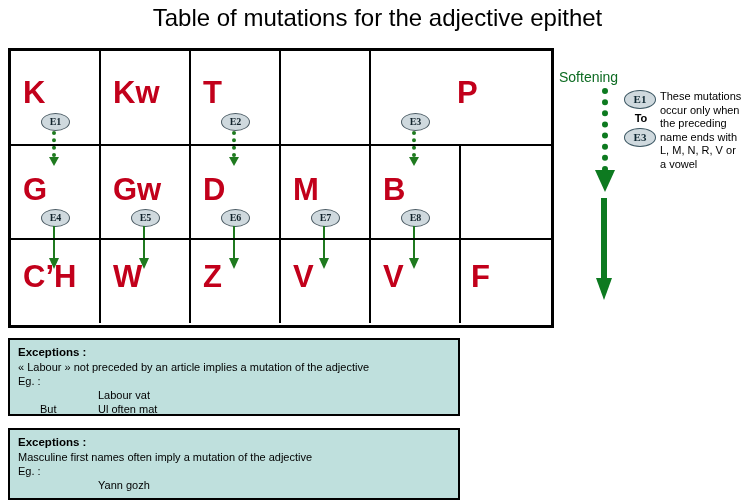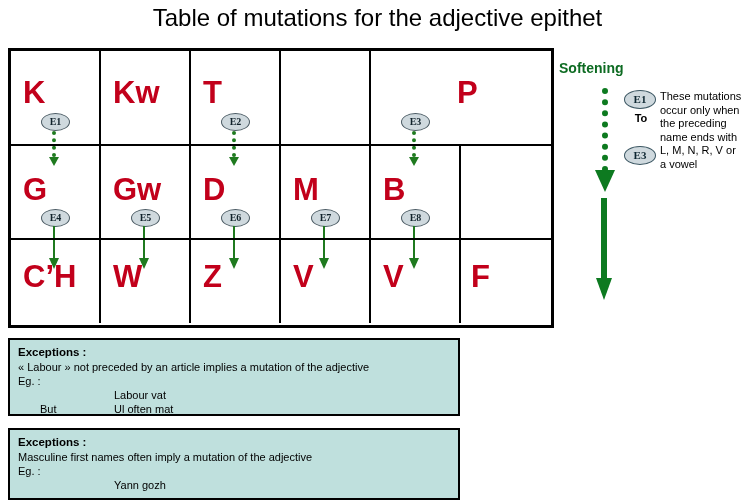--- a/index.html
+++ b/index.html
@@ -140,23 +140,23 @@
     width: 0; height: 0;
     border-left: 5px solid transparent;
     border-right: 5px solid transparent;
     border-top: 11px solid #1f7a1f;
   }
 
   
   #softening-label {
     position: absolute;
     left: 559px;
-    top: 60px;
+    top: 69px;
     font-size: 14px;
-    font-weight: bold;
+    font-weight: normal;
     color: #0d6b22;
     white-space: nowrap;
   }
   #softening-arrow-dotted {
     position: absolute;
     left: 602px;
     top: 88px;
     width: 8px;
     height: 106px;
   }
@@ -222,21 +222,21 @@
     line-height: 16px;
     text-align: center;
     font-family: "Liberation Serif", serif;
     margin-bottom: 3px;
   }
   .legend-to {
     font-size: 11px;
     font-weight: bold;
     color: #000;
     line-height: 13px;
-    margin-bottom: 21px;
+    margin-bottom: 3px;
     text-align: center;
   }
   #legend-text {
     position: absolute;
     left: 36px;
     top: 0;
     width: 96px;
     font-size: 11px;
     color: #000000;
     line-height: 13.5px;
@@ -261,21 +261,20 @@
   .exc-heading {
     font-weight: bold;
     font-size: 11.5px;
     margin-bottom: 1px;
   }
   .exc-line { white-space: nowrap; }
   .exc-line b { font-weight: normal; }
   .exc-example {
     display: flex;
     white-space: nowrap;
-    gap: 16px;
   }
   .exc-ex-label { width: 80px; padding-left: 22px; box-sizing: border-box; }
   .exc-ex-value { }
 </style>
 </head>
 <body>
 
 <div id="page-title">Table of mutations for the adjective epithet</div>
 
 <div id="mutation-table">

